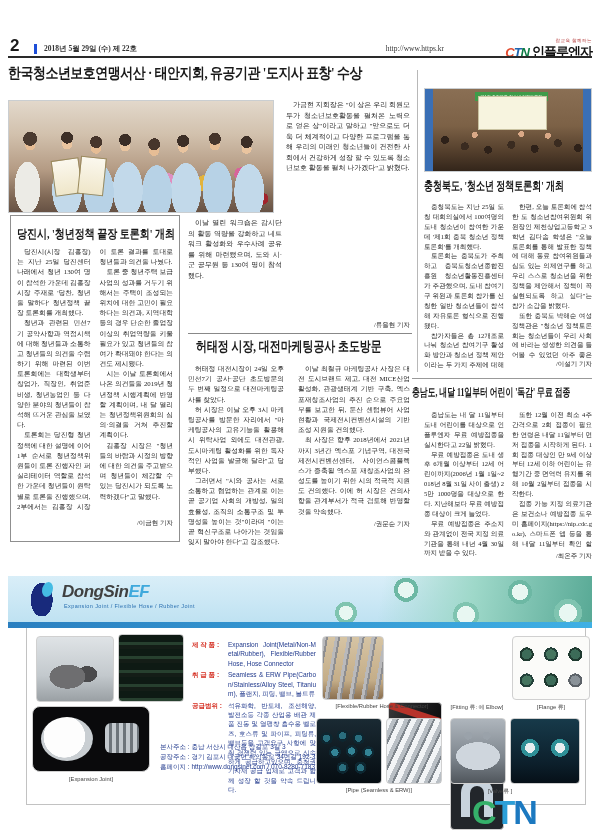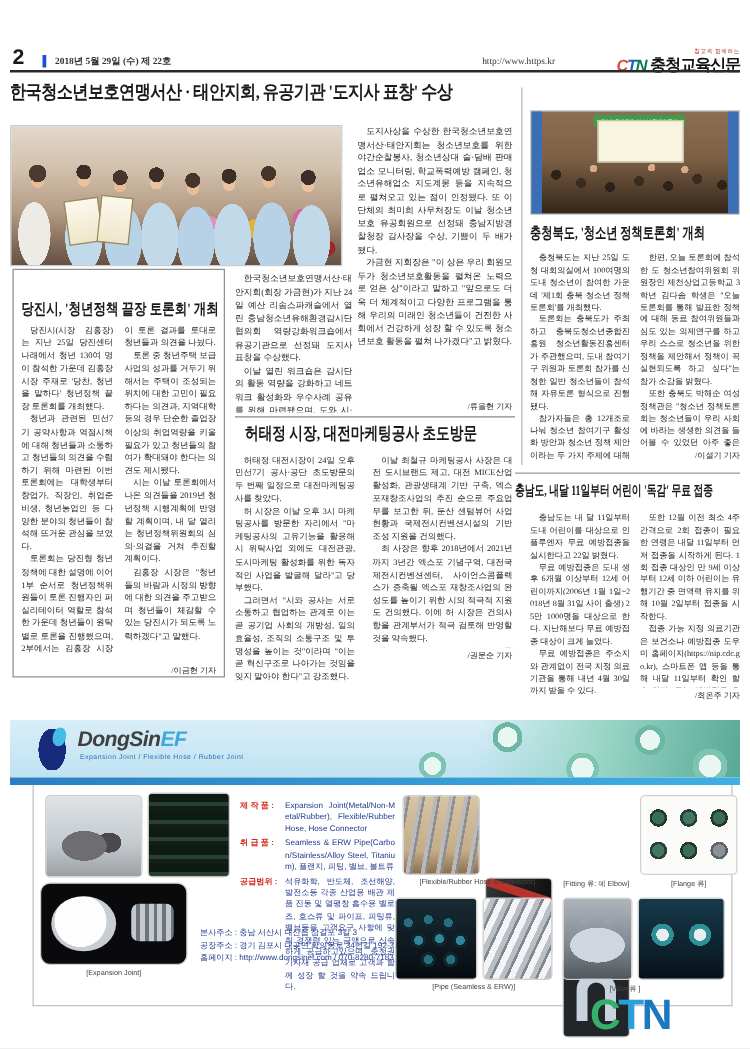--- a/index.html
+++ b/index.html
@@ -76,21 +76,21 @@
       radial-gradient(circle 3px at 30% 56%, #d9a886 0 99%, transparent 100%),
       radial-gradient(circle 3px at 58% 55%, #d9a886 0 99%, transparent 100%),
       radial-gradient(circle 3px at 74% 57%, #d9a886 0 99%, transparent 100%),
       linear-gradient(90deg,#3a6fb5 0 5%,transparent 5%),
       linear-gradient(270deg,#3a6fb5 0 5%,transparent 5%),
       linear-gradient(180deg,#8a6f54 0%,#7c6146 45%,#55402d 75%,#33251a 100%);}
   .conf-screen{position:absolute;left:32%;top:9%;width:40%;height:38%;background:#f7f4df;border:1px solid #c9c2a0;}
   .conf-banner{position:absolute;left:30%;top:4%;width:44%;height:9px;background:#3f9c4a;color:#fff;
       font-size:4px;line-height:9px;text-align:center;white-space:nowrap;overflow:hidden;font-family:"Liberation Sans",sans-serif;}
   
-  .dj-box{left:10px;top:215px;width:170px;height:327px;border:1px solid #8f8f8f;box-sizing:border-box;padding:23px 6px;}
+  .dj-box{left:10px;top:215px;width:170px;height:327px;border:1px solid #8f8f8f;box-sizing:border-box;padding:10px 6px;}
   .dj-cols{column-count:2;column-gap:9px;height:272px;overflow:hidden;margin-top:4px;}
   
   .ad-banner{left:8px;top:576px;width:584px;height:46px;background:linear-gradient(180deg,#d9eef8,#bfe2f2);overflow:hidden;}
   .ad-pipes{position:absolute;right:0;top:0;width:300px;height:46px;
     background:
       radial-gradient(circle at 18% 80%, #e8f7f2 0 7px, #7fc4b0 7px 11px, transparent 11px),
       radial-gradient(circle at 38% 30%, #e8f7f2 0 8px, #6db8a4 8px 12px, transparent 12px),
       radial-gradient(circle at 58% 85%, #e8f7f2 0 9px, #7fc4b0 9px 13px, transparent 13px),
       radial-gradient(circle at 76% 35%, #e8f7f2 0 8px, #6db8a4 8px 12px, transparent 12px),
       radial-gradient(circle at 92% 80%, #e8f7f2 0 9px, #7fc4b0 9px 14px, transparent 14px),
@@ -161,42 +161,40 @@
 
 <div id="page">
 
   <div class="abs pagenum">2</div>
   <div class="abs issue">2018년 5월 29일 (수) 제 22호</div>
   <div class="abs hdr-url" style="left:auto;right:156px;">http://www.https.kr</div>
   <div class="abs brand">
     <span class="tagline">참교육 함께하는</span>
     <span class="row">
       <span class="ctn-small"><span class="c">C</span><span class="t">T</span><span class="n">N</span></span>
-      <span class="papername">충청교육신문</span>
+      <span class="papername">인플루엔자</span>
     </span>
   </div>
   <div class="abs hdr-rule"></div>
 
   <div class="abs main-headline">한국청소년보호연맹서산 · 태안지회, 유공기관 '도지사 표창' 수상</div>
 
   <div class="abs main-photo">
     <div class="cert" style="left:44px;top:58px;width:26px;height:34px;transform:rotate(-8deg);"></div>
     <div class="cert" style="left:70px;top:56px;width:24px;height:36px;transform:rotate(6deg);"></div>
   </div>
 
   <div class="abs vline" style="left:417px;top:70px;height:302px;"></div>
 
   <div class="abs bt" style="left:286px;top:100px;width:124px;height:220px;">
-      <p>도지사상을 수상한 한국청소년보호연맹서산·태안지회는 청소년보호를 위한 야간순찰봉사, 청소년상대 술·담배 판매업소 모니터링, 학교폭력예방 캠페인, 청소년유해업소 지도계몽 등을 지속적으로 펼쳐오고 있는 점이 인정됐다. 또 이 단체의 최미희 사무처장도 이날 청소년보호 유공회원으로 선정돼 충남지방경찰청장 감사장을 수상, 기쁨이 두 배가 됐다.</p>
       <p>가금현 지회장은 "이 상은 우리 회원모두가 청소년보호활동을 펼쳐온 노력으로 얻은 상"이라고 말하고 "앞으로도 더욱 더 체계적이고 다양한 프로그램을 통해 우리의 미래인 청소년들이 건전한 사회에서 건강하게 성장 할 수 있도록 청소년보호 활동을 펼쳐 나가겠다"고 밝혔다.</p>
     </div>
   <div class="abs byline" style="left:286px;top:321px;width:124px;">/류을현 기자</div>
 
   <div class="abs bt" style="left:188px;top:218px;width:94px;height:112px;">
-      <p>한국청소년보호연맹서산·태안지회(회장 가금현)가 지난 24일 예산 리솜스파캐슬에서 열린 충남청소년유해환경감시단협의회 역량강화워크숍에서 유공기관으로 선정돼 도지사 표창을 수상했다.</p>
       <p>이날 열린 워크숍은 감시단의 활동 역량을 강화하고 네트워크 활성화와 우수사례 공유를 위해 마련됐으며, 도와 시·군 공무원 등 130여 명이 참석했다.</p>
     </div>
 
   <div class="abs dj-box">
     <div class="sec-headline" style="font-size:12.5px;transform:scaleX(.8);">당진시, '청년정책 끝장 토론회' 개최</div>
     <div class="dj-cols bt" style="font-size:6.8px;">
         <p>당진시(시장 김홍장)는 지난 25일 당진센터 나래에서 청년 130여 명이 참석한 가운데 김홍장 시장 주재로 '당찬, 청년을 말하다' 청년정책 끝장 토론회를 개최했다.</p>
         <p>청년과 관련된 민선7기 공약사항과 역점시책에 대해 청년들과 소통하고 청년들의 의견을 수렴하기 위해 마련된 이번 토론회에는 대학생부터 창업가, 직장인, 취업준비생, 청년농업인 등 다양한 분야의 청년들이 참석해 뜨거운 관심을 보였다.</p>
         <p>토론회는 당진형 청년정책에 대한 설명에 이어 1부 순서로 청년정책위원들이 토론 진행자인 퍼실리테이터 역할로 참석한 가운데 청년들이 원탁별로 토론을 진행했으며, 2부에서는 김홍장 시장이 토론 결과를 토대로 청년들과 의견을 나눴다.</p>
         <p>토론 중 청년주택 보급 사업의 성과를 거두기 위해서는 주택이 조성되는 위치에 대한 고민이 필요하다는 의견과, 지역대학 등의 경우 단순한 졸업장 이상의 취업역량을 키울 필요가 있고 청년들의 참여가 확대돼야 한다는 의견도 제시됐다.</p>

